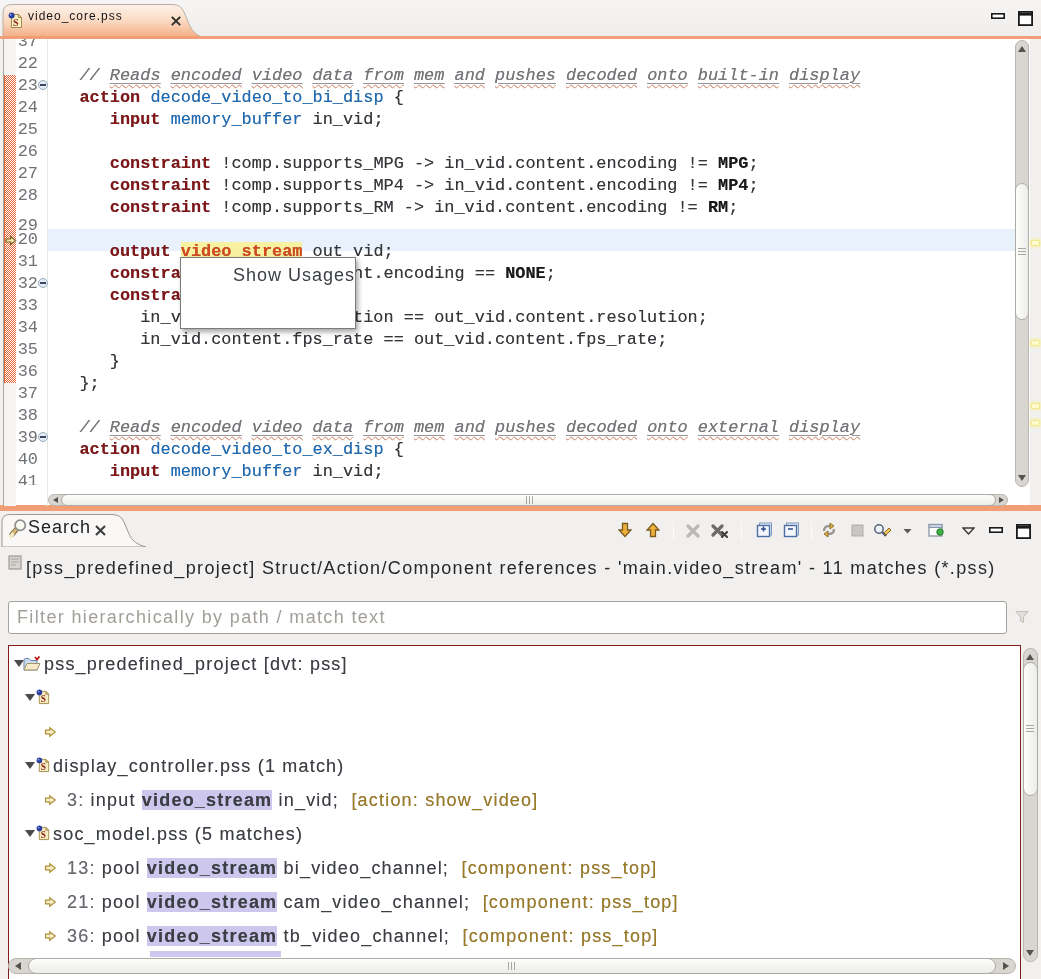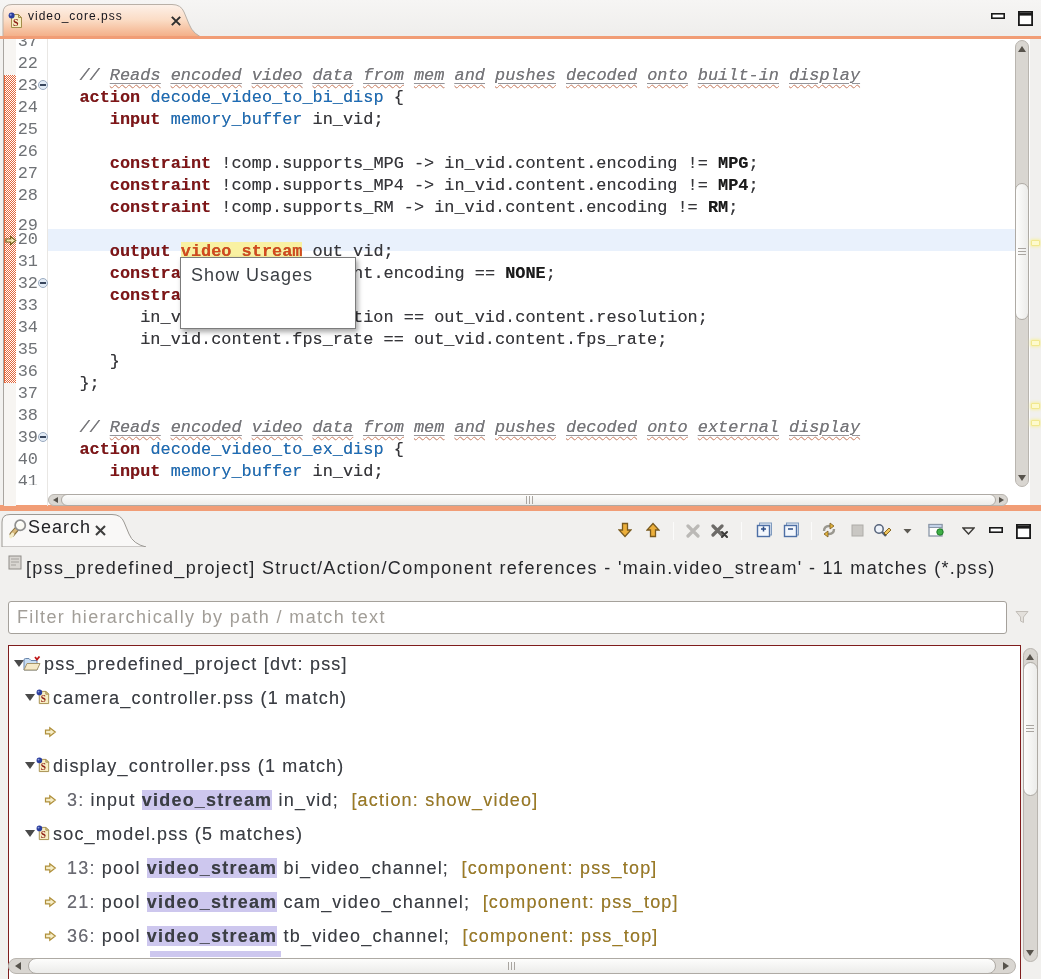--- a/index.html
+++ b/index.html
@@ -36,21 +36,21 @@
 .sbthumbh { position:absolute; background:linear-gradient(#fdfdfc,#ececea); border:1px solid #aeaaa4; border-radius:8px; }
 .grips { position:absolute; width:8px; }
 .grips i { display:block; height:1px; background:#a9a5a0; margin:2px 0 0 0; }
 .gripsh { position:absolute; height:8px; display:flex; }
 .gripsh i { display:block; width:1px; height:100%; background:#a9a5a0; margin-left:2px; }
 .sarrow { position:absolute; width:0; height:0; }
 .omark { position:absolute; left:1031px; width:9px; height:6px; background:#fdfacd; border:1px solid #f1e88e; border-radius:1px; box-shadow:0 0 3px 1px #f6f0a8; }
 #menu { left:180px; top:257px; width:176px; height:72px; background:#fff; border:1px solid #7c7c7c;
   box-shadow:2px 3px 5px rgba(0,0,0,0.35); z-index:50; }
 #menu .m1 { height:36px; line-height:36px; background:linear-gradient(#efedeb,#dcd9d4); border-bottom:1px solid #c9c6c0; color:#3c4045; font-size:18px; letter-spacing:1.0px; padding-left:10px; }
-#menu .m2 { height:35px; line-height:35px; color:#3c4045; font-size:18px; letter-spacing:1.0px; padding-left:10px; }
+#menu .m2 { height:35px; line-height:35px; color:#3c4045; font-size:18px; letter-spacing:1.0px; padding-left:10px;text-align:right; }
 #tabtitle { left:28px; top:9px; font-size:12px; letter-spacing:1.0px; color:#15151d; }
 #stabtitle { left:28px; top:517px; font-size:18px; letter-spacing:1.0px; color:#222226; }
 #slabel { left:26px; top:558px; font-size:18px; letter-spacing:1.35px; color:#26272b; }
 #filter { left:8px; top:601px; width:999px; height:33px; background:#fff; border:1px solid #a5a19b; border-radius:3px; }
 #filter span { position:absolute; left:8px; top:5px; font-size:18px; letter-spacing:1.35px; color:#a29e98; }
 #results { left:8px; top:645px; width:1013px; height:398px; background:#fff; border:1px solid #7f1d1d; overflow:hidden; }
 .trow { position:absolute; height:34px; line-height:34px; font-size:18px; letter-spacing:1.2px; color:#3b3e44; white-space:pre; text-shadow:0 0 0.5px rgba(59,62,68,0.5); }
 .rabs { position:absolute; }
 .tarr { position:absolute; width:0; height:0; border-left:5px solid transparent; border-right:5px solid transparent; border-top:7px solid #4a4a4a; }
 .hl { background:#cdc7ee; font-weight:bold; }
@@ -262,21 +262,20 @@
     </svg>
     <div class="trow" style="left:35px; top:1px">pss_predefined_project [dvt: pss]</div>
     <div class="tarr" style="left:16px; top:48px"></div>
     <svg class="rabs" style="left:27px; top:43px" width="15" height="16" viewBox="0 0 16 17">
 <path d="M3.5 2.5 L10.5 2.5 L13.5 5.5 L13.5 15.5 L3.5 15.5 Z" fill="#f7eec3" stroke="#a38d4b" stroke-width="1"></path>
 <path d="M10.5 2.5 L10.5 5.5 L13.5 5.5 Z" fill="#e8dca3" stroke="#a38d4b" stroke-width="1"></path>
 <text x="5" y="13.5" font-family="Liberation Serif" font-size="10" font-weight="bold" fill="#8d1a12">S</text>
 <circle cx="3.6" cy="3.6" r="3" fill="#2b3e9e"></circle>
       <circle cx="2.7" cy="2.7" r="1" fill="#8f9fd8"></circle>
     </svg>
-    <div class="trow" style="left:44px; top:35px">camera_controller.pss (1 match)</div>
     <svg class="rabs" style="left:35px; top:80px" width="13" height="12" viewBox="0 0 13 12">
 <path d="M1.5 4.2 L5.8 4.2 L5.8 1.8 L11.3 6 L5.8 10.2 L5.8 7.8 L1.5 7.8 Z" fill="#f5edc8" stroke="#af8f3a" stroke-width="1.2"></path>
     </svg>
     <div class="tarr" style="left:16px; top:116px"></div>
     <svg class="rabs" style="left:27px; top:111px" width="15" height="16" viewBox="0 0 16 17">
 <path d="M3.5 2.5 L10.5 2.5 L13.5 5.5 L13.5 15.5 L3.5 15.5 Z" fill="#f7eec3" stroke="#a38d4b" stroke-width="1"></path>
 <path d="M10.5 2.5 L10.5 5.5 L13.5 5.5 Z" fill="#e8dca3" stroke="#a38d4b" stroke-width="1"></path>
 <text x="5" y="13.5" font-family="Liberation Serif" font-size="10" font-weight="bold" fill="#8d1a12">S</text>
 <circle cx="3.6" cy="3.6" r="3" fill="#2b3e9e"></circle>
       <circle cx="2.7" cy="2.7" r="1" fill="#8f9fd8"></circle>

